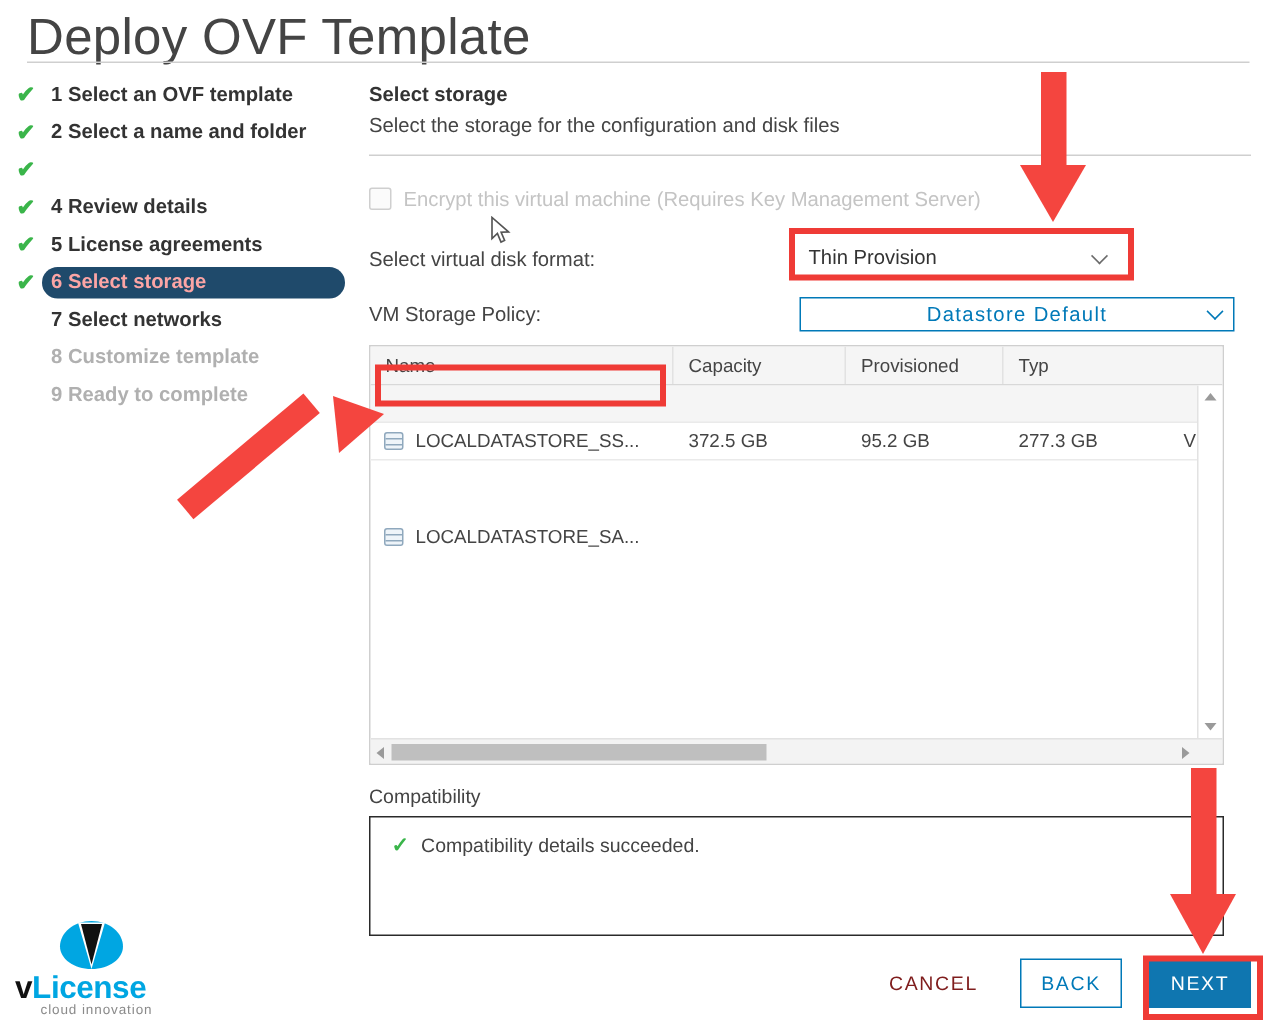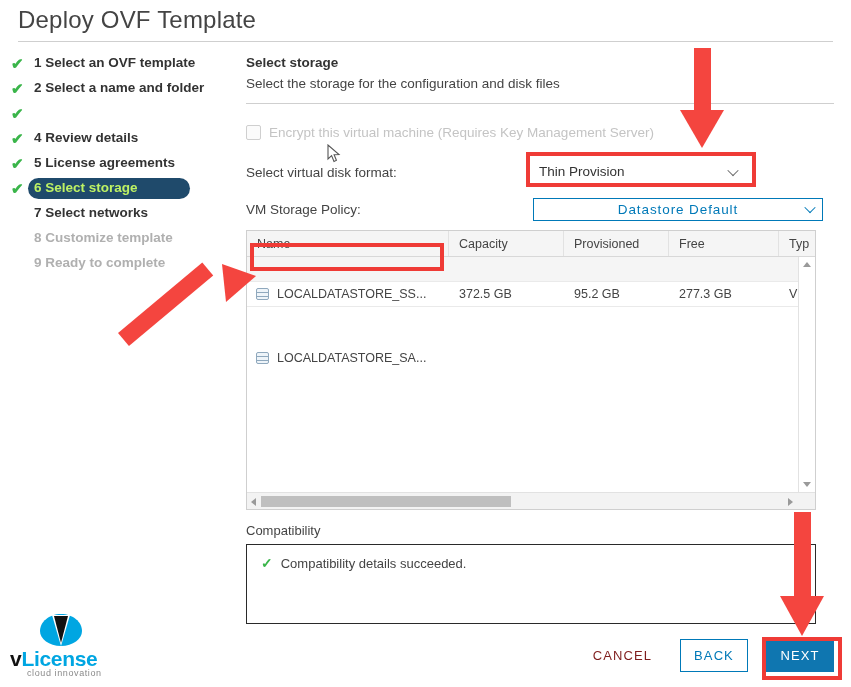--- a/index.html
+++ b/index.html
@@ -13,21 +13,21 @@
   #app {
     position: relative;
     width: 851px; height: 687px;
     background: #ffffff;
   }
 
   
   .wiz-title {
     position: absolute;
     left: 18px; top: 6px;
-    font-size: 24px;
+    font-size: 34px;
     font-weight: 300;
     color: #444444;
     letter-spacing: 0.2px;
     white-space: nowrap;
   }
   .title-rule {
     position: absolute;
     left: 18px; top: 41px;
     width: 815px; height: 1px;
     background: #cfcfcf;
@@ -61,22 +61,22 @@
     font-size: 13.5px;
     font-weight: bold;
     color: #333333;
     white-space: nowrap;
     padding: 3px 9px 4px 6px;
     border-radius: 11px;
     line-height: 1;
   }
   .step.current .step-label {
     background: #1f4a6b;
-    color: #bef264;
-    padding-right: 52px;
+    color: #fca5a5;
+    padding-right: 92px;
   }
   .step.disabled .step-label {
     color: #b0b0b0;
   }
 
   
   .panel {
     position: absolute;
     left: 246px; top: 55px;
     width: 588px;
@@ -501,21 +501,20 @@
           <span class="val">Datastore Default</span>
           <span class="caret blue"></span>
         </span>
       </div>
 
       <div class="table-wrap">
         <div class="thead">
           <div class="th c-name">Name</div>
           <div class="th c-cap">Capacity</div>
           <div class="th c-prov">Provisioned</div>
-          <div class="th c-free">Free</div>
           <div class="th c-type">Typ</div>
         </div>
 
         <div class="trow selected">
           <div class="td c-name">
             <span class="ds-icon">
               <span class="body"></span>
                 <span class="l1"></span>
                 <span class="l2"></span>
             </span>

